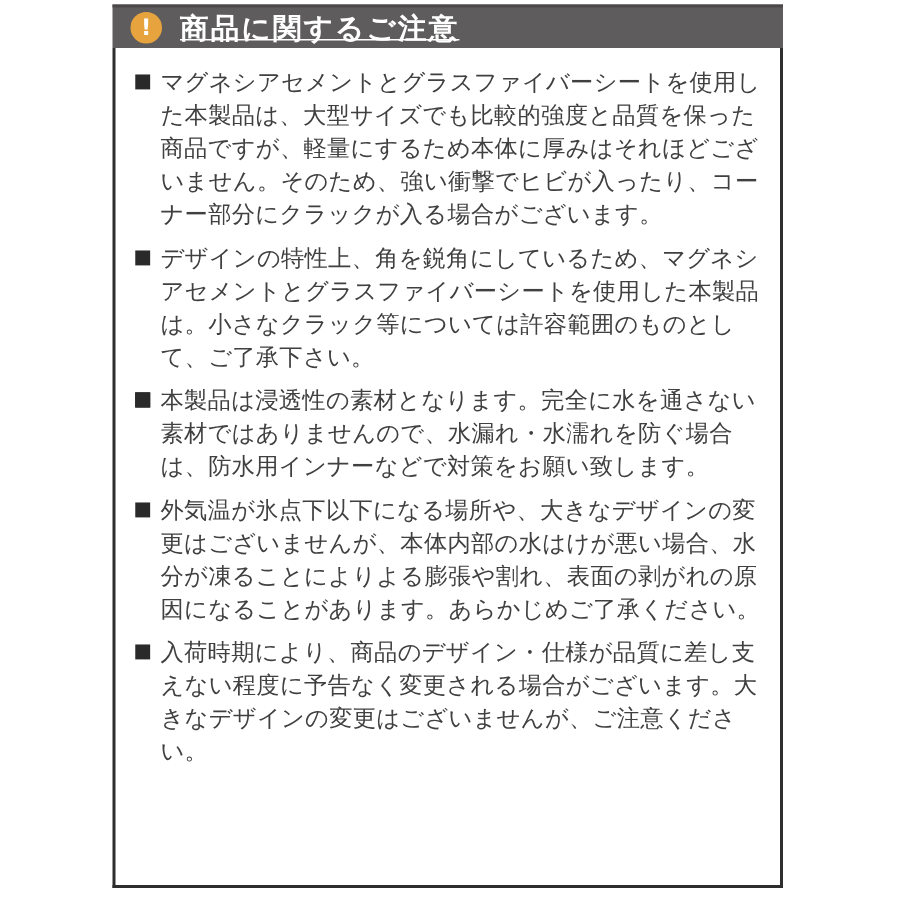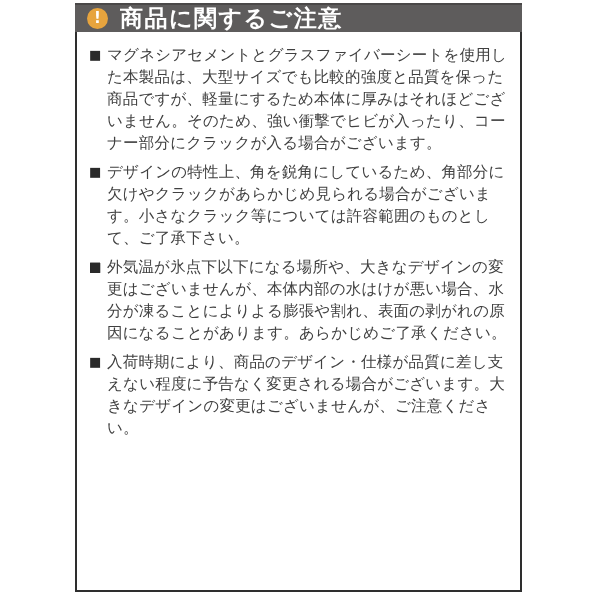--- a/index.html
+++ b/index.html
@@ -40,24 +40,25 @@
     color:var(--icon_glyph_color);
     font-weight:bold;
     font-size:15px;
     line-height:21px;
     text-align:center;
     flex:0 0 auto;
     margin-right:12px;
   }
   .notice-title{
     color:var(--title_color);
-    font-size:23px;
+    font-size:19px;
     font-weight:600;
     letter-spacing:1.5px;
     white-space:nowrap;
+    text-decoration:underline;
   }
   .notice-body{
     height:560px;
     background:var(--bg_color);
     border:2px solid var(--border_color);
     border-top:none;
     padding:12px 12px 4px 12px;
     overflow:hidden;
   }
   ul.notice-list{
@@ -94,30 +95,31 @@
   </div>
 
   <div class="notice-body">
     <ul class="notice-list">
       <li>
         <span class="bullet">■</span>
         <span>マグネシアセメントとグラスファイバーシートを使用した本製品は、大型サイズでも比較的強度と品質を保った商品ですが、軽量にするため本体に厚みはそれほどございません。そのため、強い衝撃でヒビが入ったり、コーナー部分にクラックが入る場合がございます。</span>
       </li>
       <li>
         <span class="bullet">■</span>
-        <span>デザインの特性上、角を鋭角にしているため、角部分に欠けやクラックがあらかじめ見られる場合がございます。小さなクラック等については許容範囲のものとして、ご了承下さい。</span>
+        <span>デザインの特性上、角を鋭角にしているため、マグネシアセメントとグラスファイバーシートを使用した本製品は。小さなクラック等については許容範囲のものとして、ご了承下さい。</span>
       </li>
       <li>
         <span class="bullet">■</span>
       </li>
       <li>
         <span class="bullet">■</span>
       </li>
       <li>
         <span class="bullet">■</span>
+        <span>本製品は浸透性の素材となります。完全に水を通さない素材ではありませんので、水漏れ・水濡れを防ぐ場合は、防水用インナーなどで対策をお願い致します。</span>
       </li>
       <li>
         <span class="bullet">■</span>
         <span>外気温が氷点下以下になる場所や、大きなデザインの変更はございませんが、本体内部の水はけが悪い場合、水分が凍ることによりよる膨張や割れ、表面の剥がれの原因になることがあります。あらかじめご了承ください。</span>
       </li>
       <li>
         <span class="bullet">■</span>
         <span>入荷時期により、商品のデザイン・仕様が品質に差し支えない程度に予告なく変更される場合がございます。大きなデザインの変更はございませんが、ご注意ください。</span>
       </li>
     </ul>

